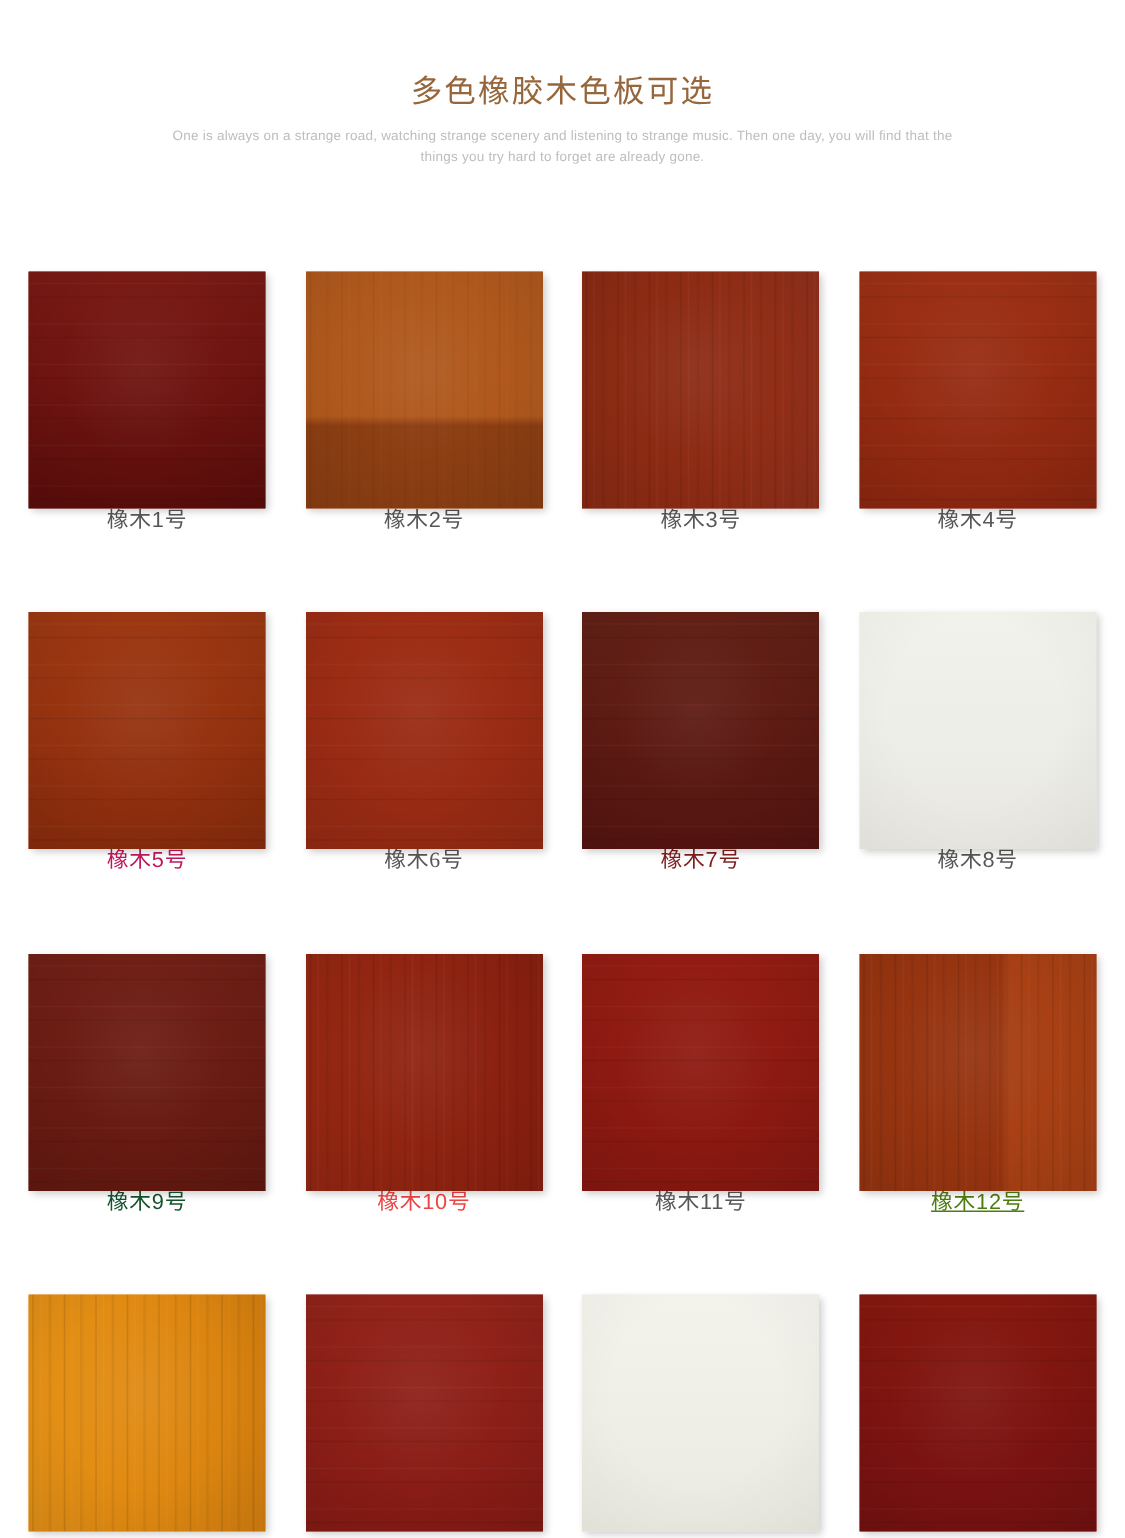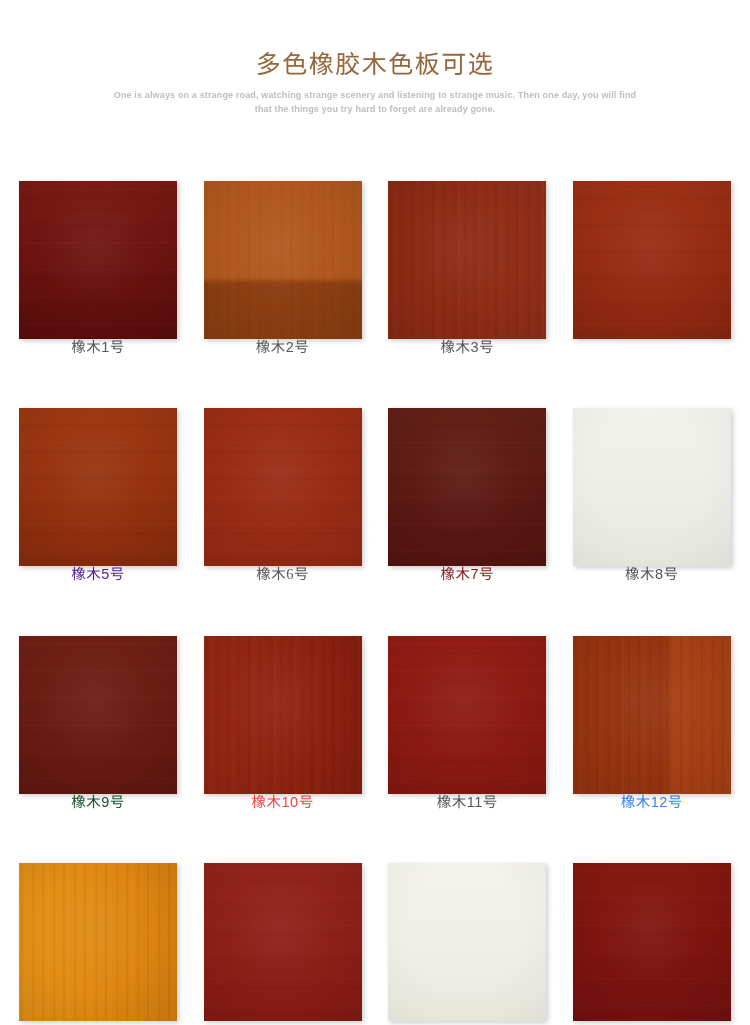--- a/index.html
+++ b/index.html
@@ -27,41 +27,41 @@
   .header {
     position: absolute;
     left: 0;
     top: 0;
     width: 750px;
     text-align: center;
   }
   .header-title {
     margin: 0;
     padding-top: 50px;
-    font-size: 25px;
+    font-size: 21px;
     font-weight: 400;
     letter-spacing: 1.5px;
     color: #96663c;
     line-height: 1.15;
   }
   .header-subtitle {
     margin: 0;
     padding-top: 12px;
     font-size: 15.5px;
     font-weight: 400;
     letter-spacing: 0.6px;
     color: #4b4b4b;
     line-height: 1.2;
   }
   .header-en {
     margin: 0 auto;
     padding-top: 10px;
     width: 540px;
     font-size: 9px;
-    font-weight: 700;
+    font-weight: 400;
     letter-spacing: 0.15px;
     color: #bdbdbd;
     line-height: 1.55;
   }
 
   
   .grid {
     position: absolute;
     left: 19px;
     top: 181px;
@@ -182,29 +182,30 @@
       </div>
       <div class="cell-label" style="color: rgb(87, 87, 87);">橡木3号</div>
     </div>
 
     <div class="cell">
       <div class="swatch" id="sw4" style="background: rgb(150, 43, 18);">
         <div class="grain plain" style="background: linear-gradient(rgb(156, 48, 21) 0%, rgb(150, 43, 18) 50%, rgb(141, 39, 16) 100%);"></div>
         <div class="h-grain"></div>
         <div class="vig"></div>
       </div>
+      <div class="cell-label" style="color: rgb(87, 87, 87);">橡木4号</div>
     </div>
 
     <div class="cell">
       <div class="swatch" id="sw5" style="background: rgb(149, 50, 15);">
         <div class="grain plain" style="background: linear-gradient(rgb(156, 56, 18) 0%, rgb(149, 50, 15) 50%, rgb(138, 44, 13) 100%);"></div>
         <div class="h-grain"></div>
         <div class="vig"></div>
       </div>
-      <div class="cell-label" style="color: #4c1d95;">橡木5号</div>
+      <div class="cell-label" style="color: #be185d;">橡木5号</div>
     </div>
 
     <div class="cell">
       <div class="swatch" id="sw6" style="background: rgb(154, 43, 20);">
         <div class="grain plain" style="background: linear-gradient(rgb(157, 45, 21) 0%, rgb(154, 43, 20) 50%, rgb(150, 42, 19) 100%);"></div>
         <div class="h-grain"></div>
         <div class="vig"></div>
       </div>
       <div class="cell-label" style="color: rgb(87, 87, 87); font-family: Liberation Serif, serif;">橡木6号</div>
     </div>
@@ -252,21 +253,21 @@
       </div>
       <div class="cell-label" style="color: rgb(87, 87, 87);">橡木11号</div>
     </div>
 
     <div class="cell">
       <div class="swatch" id="sw12" style="background: rgb(160, 58, 18);">
         <div class="grain plain" style="background: linear-gradient(90deg, rgb(150, 52, 16) 0%, rgb(150, 52, 16) 60%, rgb(168, 64, 20) 62%, rgb(168, 64, 20) 100%);"></div>
         <div class="v-grain" style="opacity:1.3"></div>
         <div class="vig"></div>
       </div>
-      <div class="cell-label" style="color: #3b82f6;">橡木12号</div>
+      <div class="cell-label" style="color: #4d7c0f; text-decoration: underline;">橡木12号</div>
     </div>
 
     <div class="cell">
       <div class="swatch" id="sw13" style="background: rgb(224, 138, 18);">
         <div class="grain plain" style="background: linear-gradient(90deg, rgb(229, 145, 22) 0%, rgb(224, 138, 18) 45%, rgb(216, 129, 15) 100%);"></div>
         <div class="v-grain"></div>
         <div class="vig"></div>
       </div>
 
     </div>

